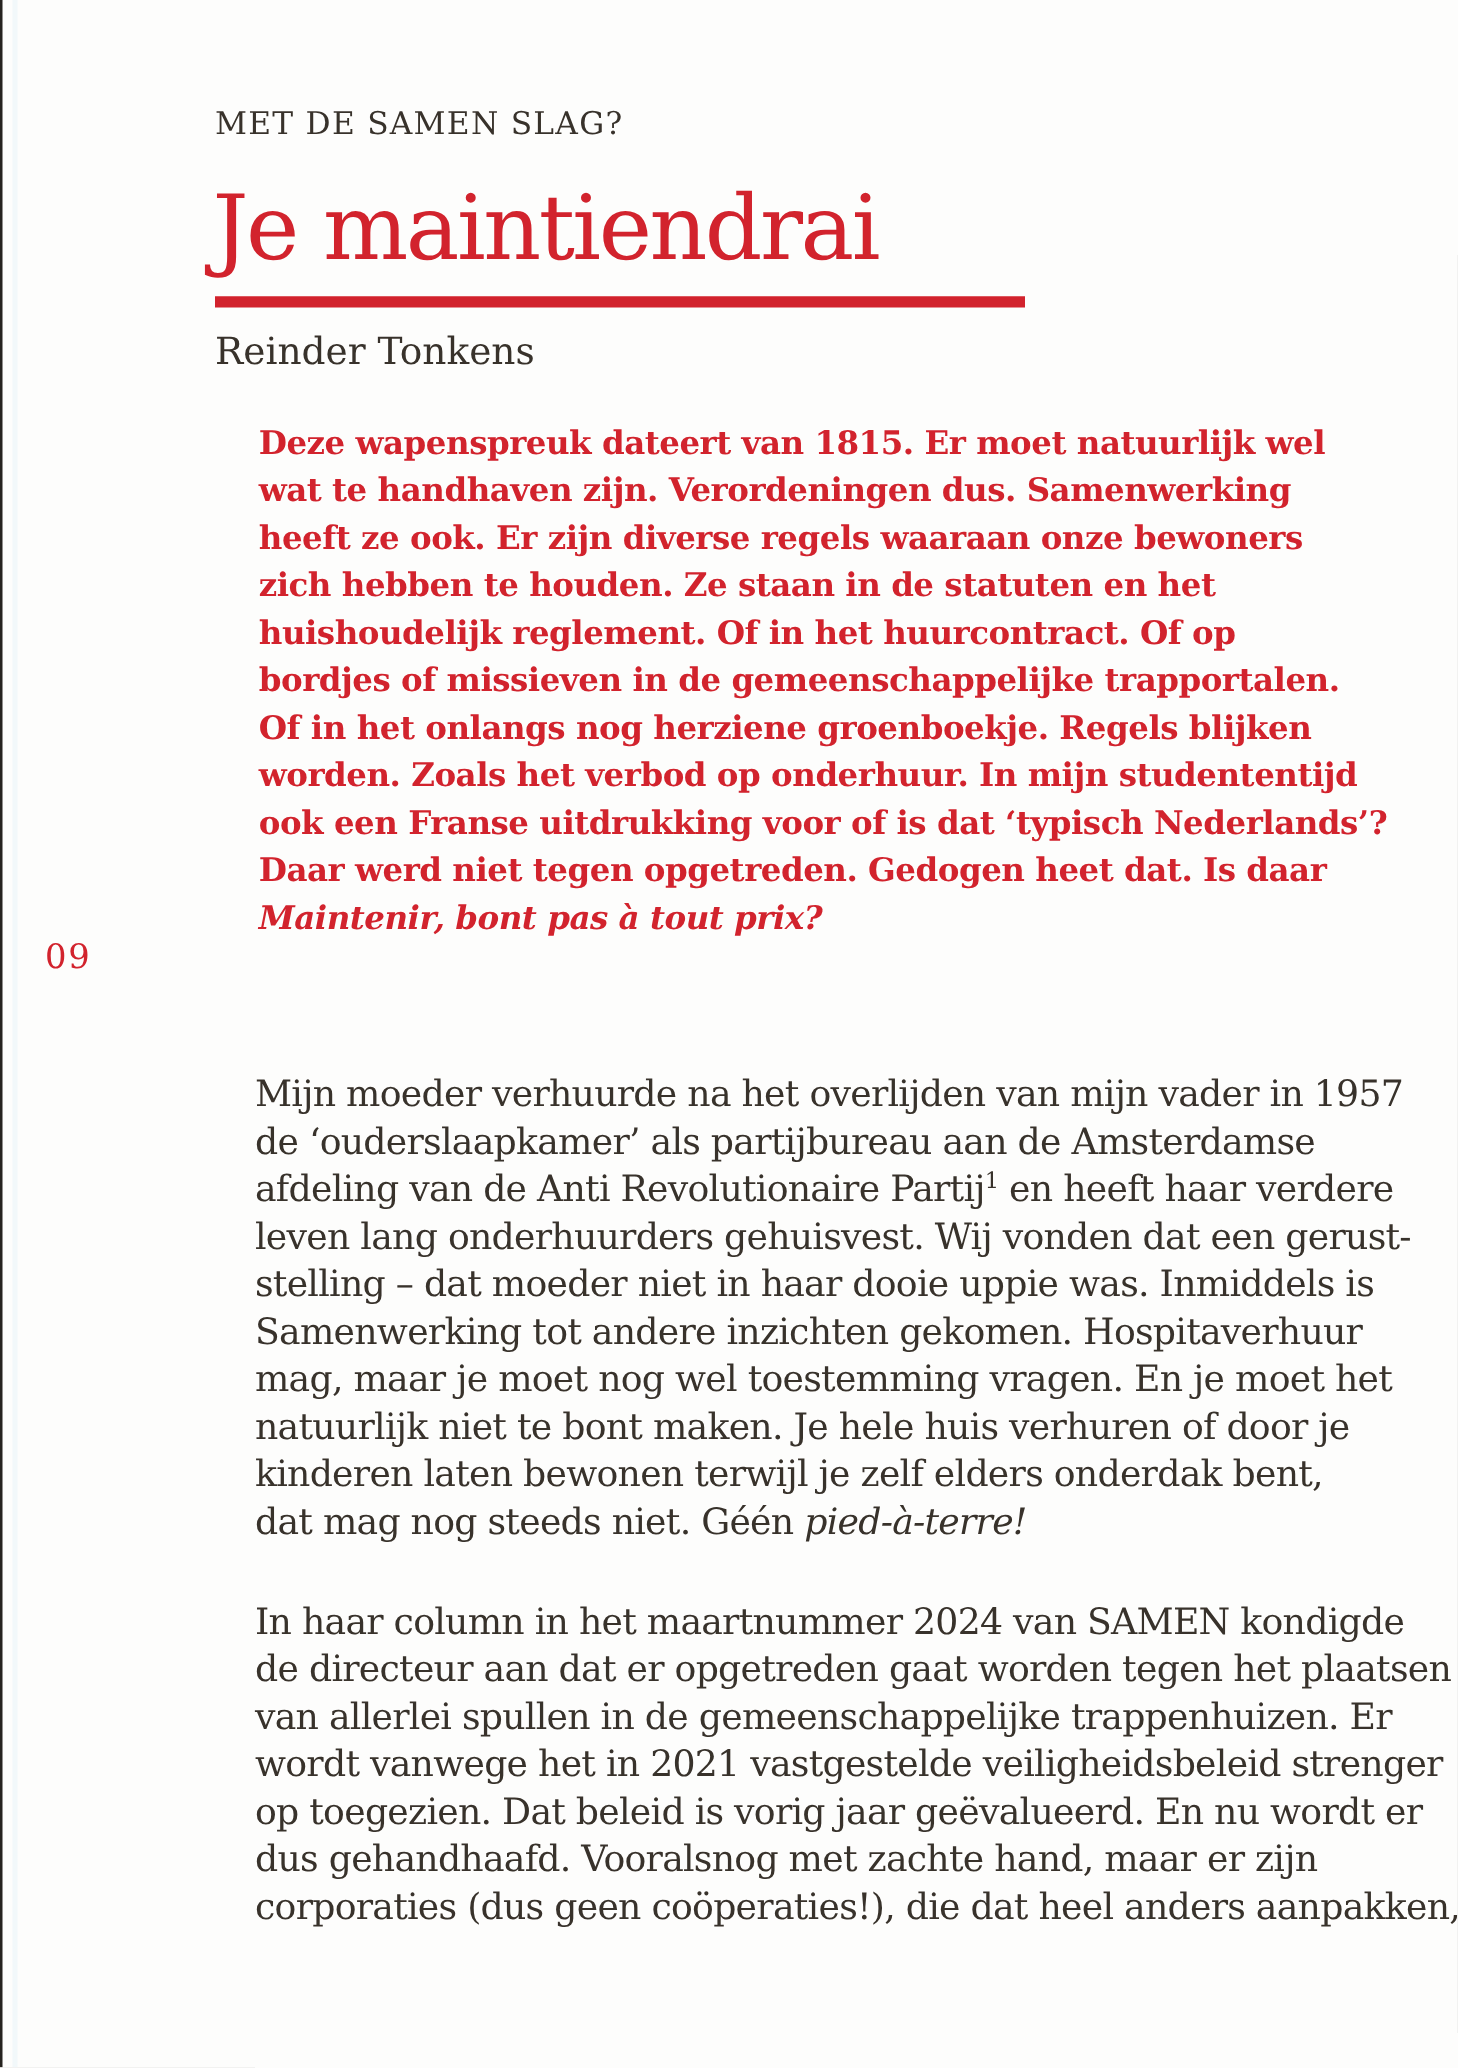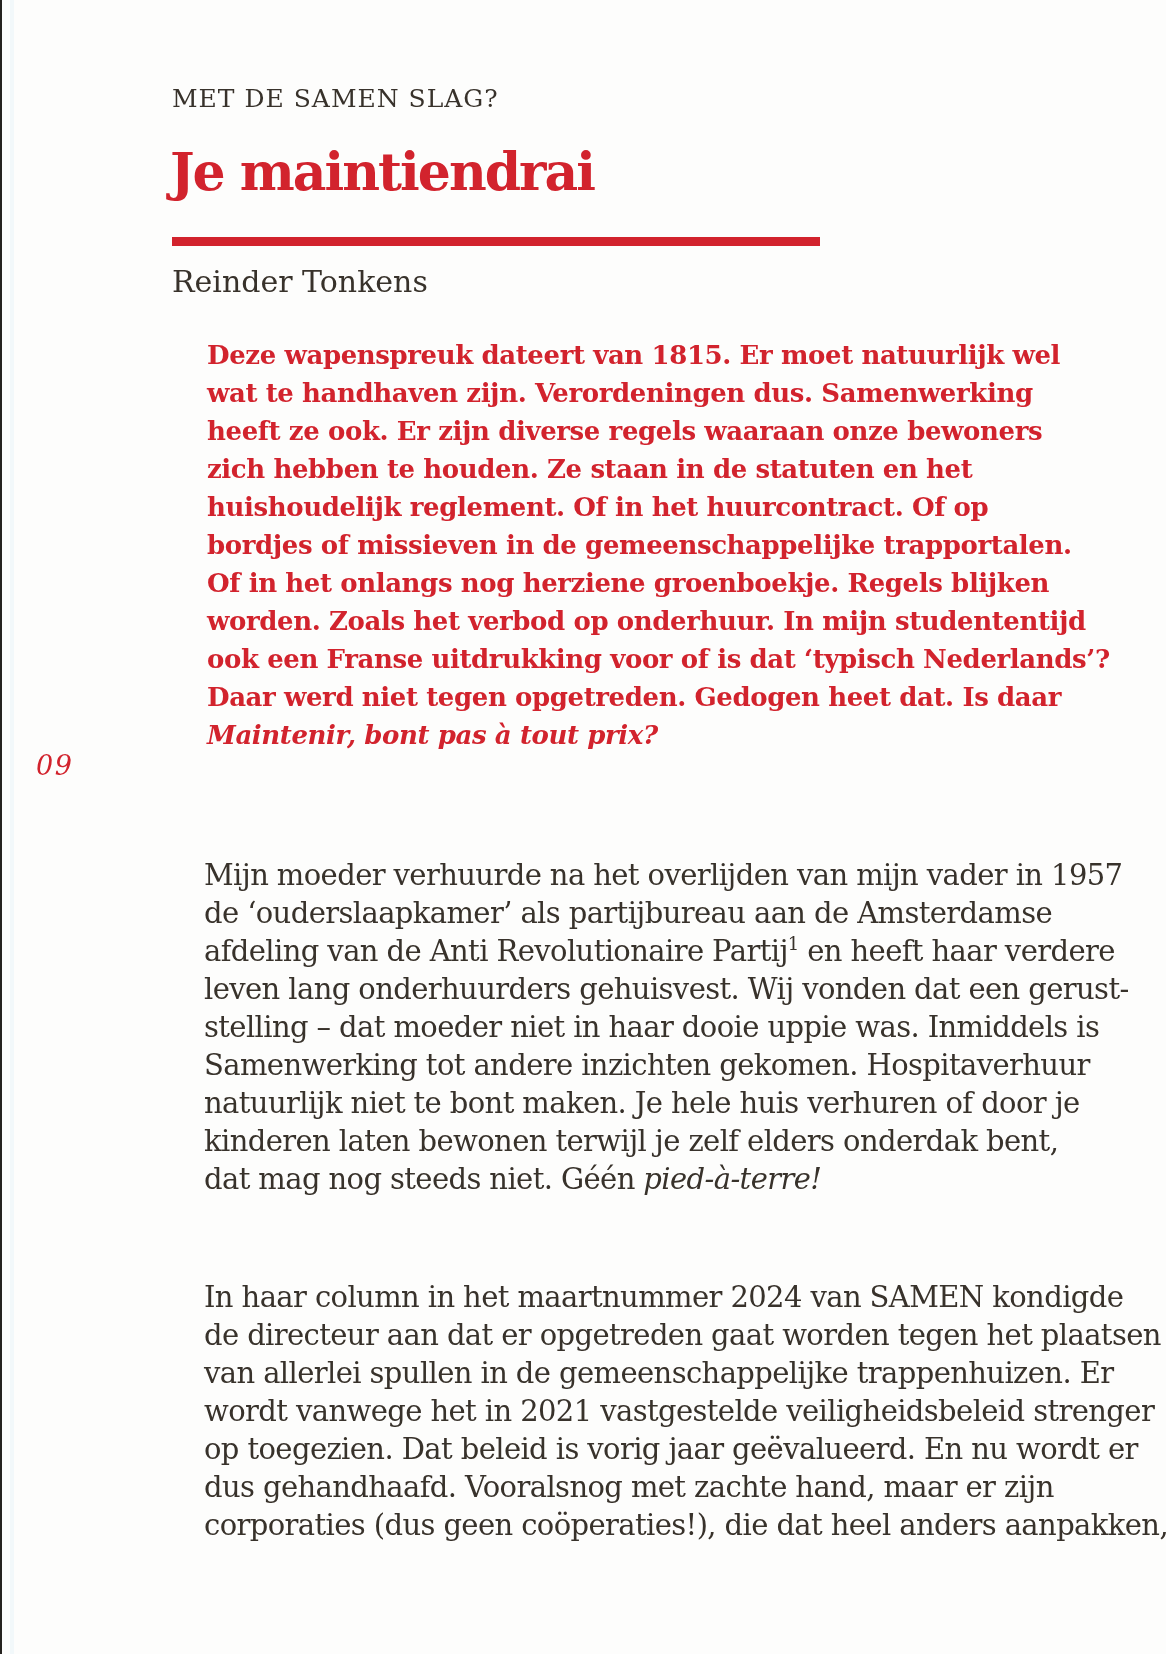--- a/index.html
+++ b/index.html
@@ -13,21 +13,21 @@
   }
   .edge-dark{position:absolute;left:0;top:0;width:2px;height:100%;background:#26231f;}
   .edge-faint{position:absolute;left:10px;top:0;width:4px;height:100%;background:#f2f8fa;}
   .kicker{
     position:absolute;left:172px;top:84px;
     font-size:25px;letter-spacing:1px;
     color:var(--ink,#38322b);
   }
   .title{
     position:absolute;left:170px;top:146px;
-    font-size:52px;font-weight:bold;line-height:1;
+    font-size:72px;font-weight:normal;line-height:1;
     letter-spacing:-2px;
     color:var(--accent,#d2232d);
     white-space:nowrap;
   }
   .title-underline{
     position:absolute;left:172px;top:237px;
     width:648px;height:9px;
     background:var(--accent,#d2232d);
   }
   .author{
@@ -37,21 +37,20 @@
   .intro{
     position:absolute;left:207px;top:336px;
     font-size:26px;font-weight:bold;line-height:38px;
     letter-spacing:-0.4px;
     color:var(--accent,#d2232d);
   }
   .page-number{
     position:absolute;left:36px;top:750px;
     font-size:27px;letter-spacing:1.5px;
     color:var(--accent,#d2232d);
-    font-style:italic;
   }
   .body-par{
     position:absolute;left:172px;
     font-size:29px;line-height:38px;
     letter-spacing:-0.6px;
     color:var(--ink,#38322b);
     margin-left:32px;
   }
   .body-par-1{top:856px;}
   .body-par-2{top:1278px;}
@@ -89,20 +88,21 @@
 
   <div class="page-number">09</div>
 
   <div class="body-par body-par-1">
       <div class="line"><span>Mijn moeder verhuurde na het overlijden van mijn vader in 1957</span></div>
       <div class="line"><span>de ‘ouderslaapkamer’ als partijbureau aan de Amsterdamse</span></div>
       <div class="line"><span>afdeling van de Anti Revolutionaire Partij</span><sup>1</sup><span> en heeft haar verdere</span></div>
       <div class="line"><span>leven lang onderhuurders gehuisvest. Wij vonden dat een gerust-</span></div>
       <div class="line"><span>stelling – dat moeder niet in haar dooie uppie was. Inmiddels is</span></div>
       <div class="line"><span>Samenwerking tot andere inzichten gekomen. Hospitaverhuur</span></div>
+      <div class="line"><span>mag, maar je moet nog wel toestemming vragen. En je moet het</span></div>
       <div class="line"><span>natuurlijk niet te bont maken. Je hele huis verhuren of door je</span></div>
       <div class="line"><span>kinderen laten bewonen terwijl je zelf elders onderdak bent,</span></div>
       <div class="line"><span>dat mag nog steeds niet. Géén </span><span class="i">pied-à-terre!</span></div>
     </div>
   <div class="body-par body-par-2">
       <div class="line"><span>In haar column in het maartnummer 2024 van SAMEN kondigde</span></div>
       <div class="line"><span>de directeur aan dat er opgetreden gaat worden tegen het plaatsen</span></div>
       <div class="line"><span>van allerlei spullen in de gemeenschappelijke trappenhuizen. Er</span></div>
       <div class="line"><span>wordt vanwege het in 2021 vastgestelde veiligheidsbeleid strenger</span></div>
       <div class="line"><span>op toegezien. Dat beleid is vorig jaar geëvalueerd. En nu wordt er</span></div>

